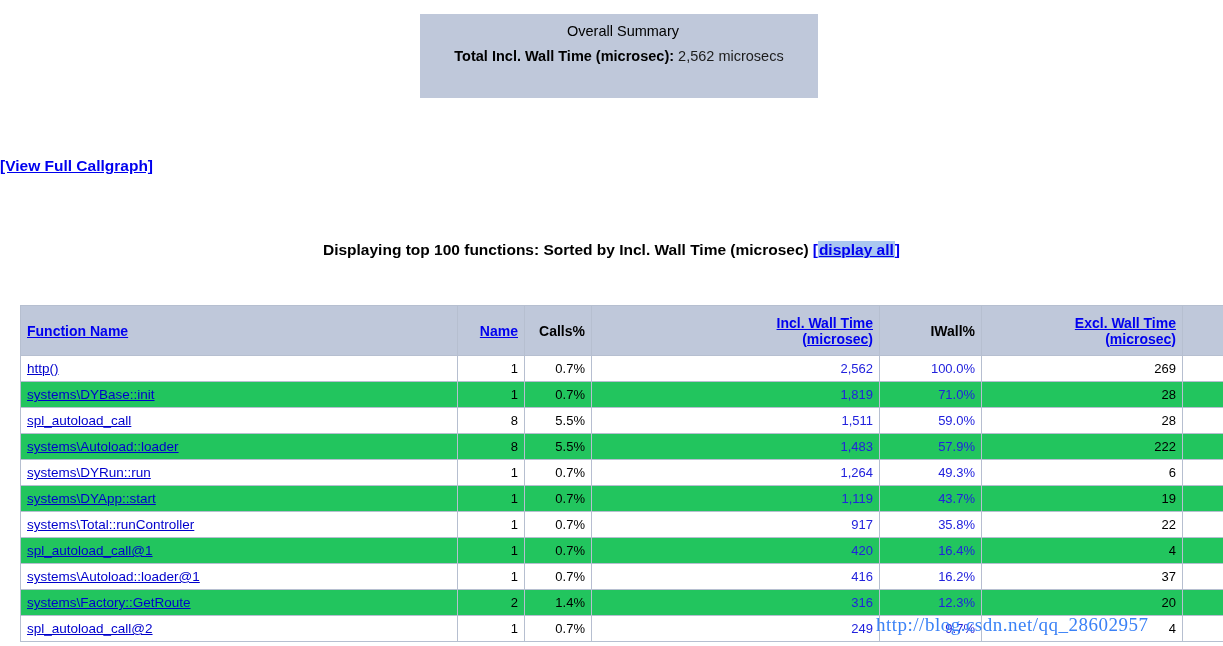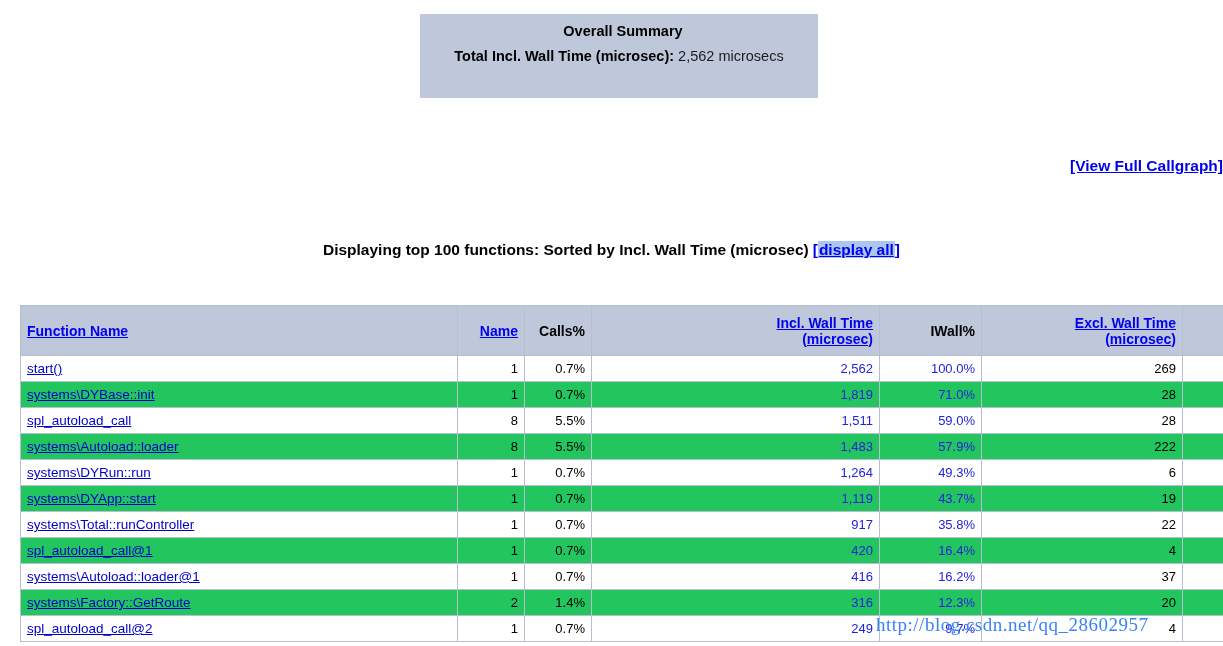--- a/index.html
+++ b/index.html
@@ -37,33 +37,33 @@
   }
   .summary-line .lbl {
     font-weight: bold;
     color: #000;
   }
   .summary-line .val {
     font-weight: normal;
     color: #1c1c1c;
   }
   #summary-title {
-    font-weight: bold;
+    font-weight: normal;
     font-size: 14.5px;
     line-height: 24px;
     padding-left: 8px;
   }
 
   
   #callgraph-wrap {
     position: absolute;
     left: 0;
     top: 157px;
     width: 1223px;
-    text-align: right;
+    text-align: left;
   }
   #callgraph-link {
     color: #0000ee;
     text-decoration: underline;
     font-weight: bold;
     font-size: 15.5px;
     cursor: pointer;
   }
 
   
@@ -209,21 +209,21 @@
         <span class="hdr-link">Excl. Wall Time</span><br>
         <span class="hdr-link">(microsec)</span>
       </th>
       <th class="num">
         
       </th>
     </tr>
   </thead>
   <tbody id="fn-tbody">
       <tr class="odd">
-        <td class="fnname"><a href="#">start()</a></td>
+        <td class="fnname"><a href="#">http()</a></td>
         <td class="num val-calls">1</td>
         <td class="num val-callspct">0.7%</td>
         <td class="num val-incl">2,562</td>
         <td class="num val-iwall">100.0%</td>
         <td class="num val-excl">269</td>
         <td class="num val-ewall">10.5%</td>
       </tr>
       <tr class="even">
         <td class="fnname"><a href="#">systems\DYBase::init</a></td>
         <td class="num val-calls">1</td>

